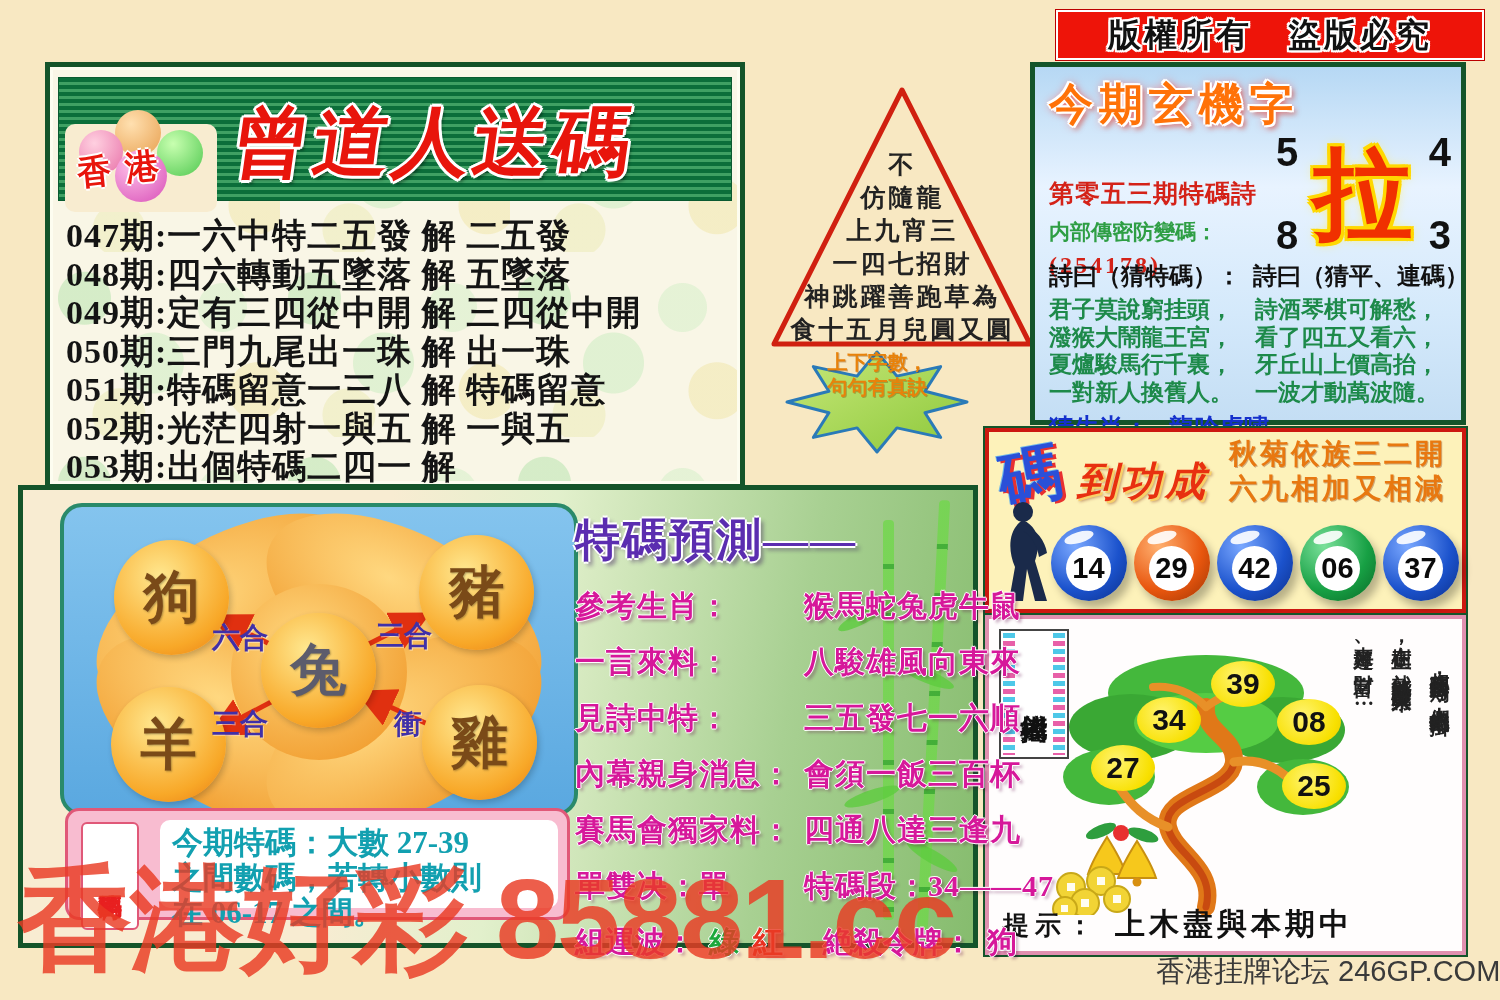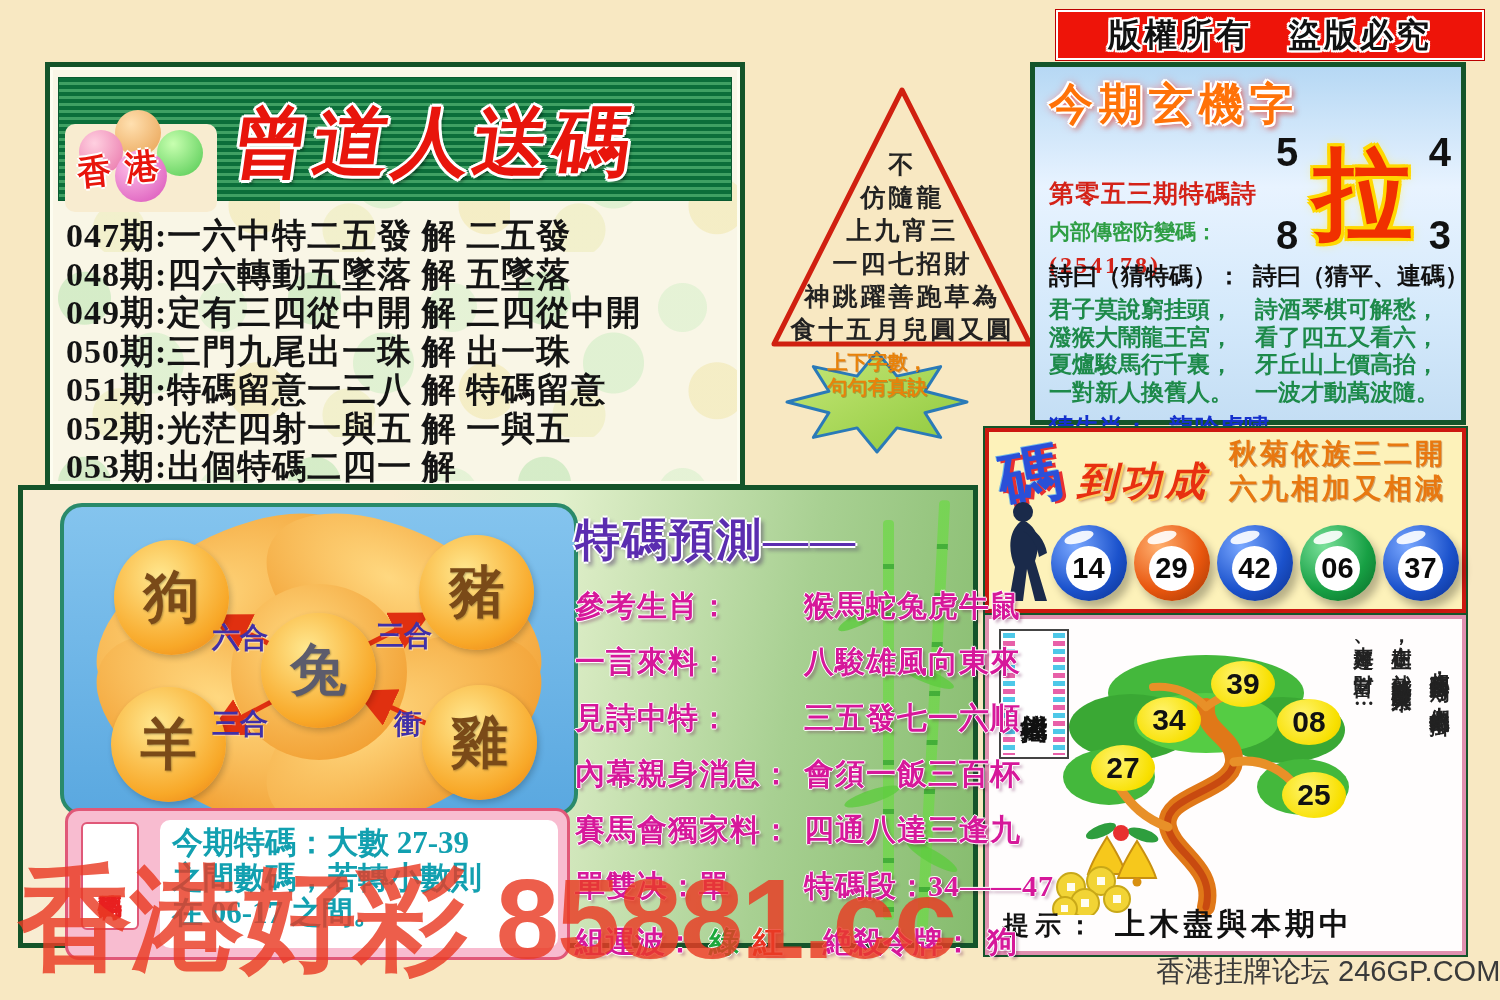--- a/index.html
+++ b/index.html
@@ -117,21 +117,21 @@
   .tree-label::before,.tree-label::after{content:"";position:absolute;top:2px;bottom:2px;width:12px;
     background:repeating-linear-gradient(180deg,#4ec8e8 0 5px,#fff 5px 8px,#e860a8 8px 13px,#fff 13px 16px);}
   .tree-label::before{left:2px;} .tree-label::after{right:2px;}
   .tree-label span{writing-mode:vertical-rl;text-orientation:upright;font-size:27px;font-weight:700;color:#111;}
   .tree-art{position:absolute;left:62px;top:16px;}
   .leafnum{position:absolute;width:64px;height:46px;border-radius:50%;
     background:radial-gradient(circle at 40% 35%,#fff470,#f8e000 70%,#e8c800);
     display:flex;align-items:center;justify-content:center;
     font-family:"Liberation Sans",sans-serif;font-size:30px;font-weight:800;color:#111;}
   .ln0{left:222px;top:42px;} .ln1{left:148px;top:78px;} .ln2{left:288px;top:80px;}
-  .ln3{left:102px;top:126px;} .ln4{left:293px;top:153px;}
+  .ln3{left:102px;top:126px;} .ln4{left:293px;top:144px;}
   .story{position:absolute;right:8px;top:12px;height:305px;writing-mode:vertical-rl;text-orientation:upright;
     font-size:20px;font-weight:600;color:#222;}
   .story div{margin-left:11px;letter-spacing:2px;}
   .story div:first-child{margin-top:26px;}
   .hint{position:absolute;left:0;right:95px;bottom:6px;text-align:center;color:#111;}
   .hint .hint-lbl{font-size:26px;font-weight:700;margin-right:16px;letter-spacing:6px;}
   .hint .hint-val{font-size:30px;font-weight:800;letter-spacing:4px;}
 
   
   .box-bottom-left{position:absolute;left:18px;top:485px;width:960px;height:463px;box-sizing:border-box;
@@ -168,21 +168,21 @@
   .f-row{display:flex;gap:24px;margin-bottom:15px;font-size:30px;font-weight:800;color:#d6189a;
     white-space:nowrap;letter-spacing:1px;
     text-shadow:-1px 0 0 #fff,1px 0 0 #fff,0 -1px 0 #fff,0 1px 0 #fff,3px 3px 3px rgba(90,0,70,.3);}
   .f-row .f-label{min-width:205px;}
   .f-wave{display:flex;gap:14px;font-size:30px;font-weight:800;color:#d6189a;white-space:nowrap;
     text-shadow:-1px 0 0 #fff,1px 0 0 #fff,0 -1px 0 #fff,0 1px 0 #fff,3px 3px 3px rgba(90,0,70,.3);}
   .f-wave .green{color:#1ca83c;} .f-wave .red{color:#e83020;}
   .f-wave .kill{margin-left:26px;}
 
   
-  .range-box{position:absolute;left:42px;top:318px;width:505px;height:152px;box-sizing:border-box;
+  .range-box{position:absolute;left:42px;top:318px;width:505px;height:112px;box-sizing:border-box;
     background:#f8bcd0;border:3px solid #e05878;border-radius:14px;}
   .range-side{position:absolute;left:13px;top:11px;width:58px;height:108px;background:#fff;
     border:2px solid #e05878;border-radius:6px;display:flex;align-items:center;justify-content:center;
     writing-mode:vertical-rl;text-orientation:upright;font-size:24px;font-weight:800;color:#e82020;box-sizing:border-box;}
   .range-inner{position:absolute;left:92px;top:9px;right:9px;bottom:9px;background:#fff;border-radius:10px;
     padding:5px 12px;box-sizing:border-box;}
   .range-inner div{font-size:31px;line-height:35px;font-weight:800;color:#12a0b0;white-space:nowrap;}
 
   
   .watermark{position:absolute;left:18px;top:843px;z-index:50;font-family:"Liberation Sans",sans-serif;

